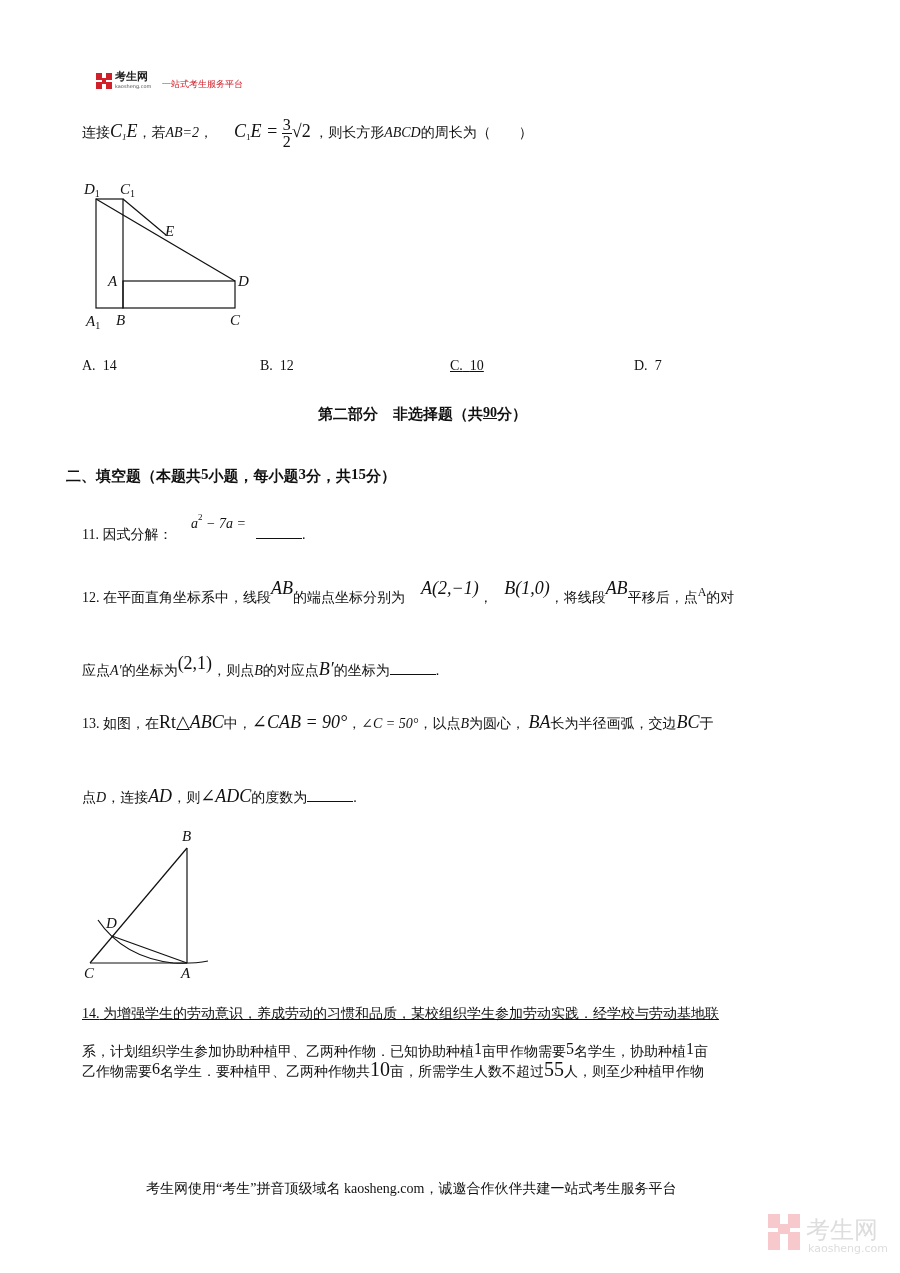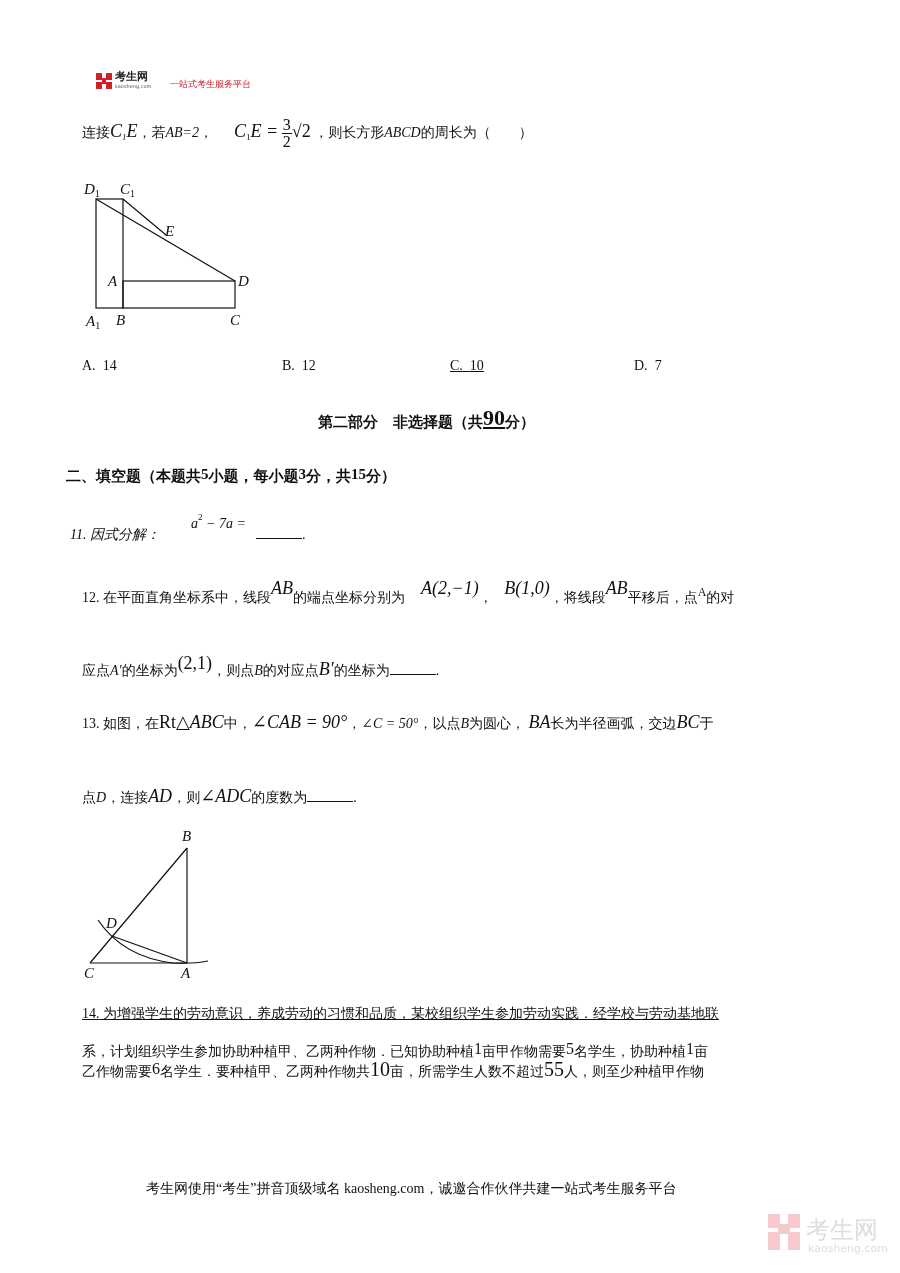--- a/index.html
+++ b/index.html
@@ -7,21 +7,21 @@
          font-family: "Liberation Serif", "DejaVu Serif", serif; color: #111; font-size: 14px; }
   .abs { position: absolute; white-space: nowrap; }
   .it { font-style: italic; }
   .big { font-size: 18px; }
   .bold { font-weight: bold; }
   .logo-mark { position: absolute; left: 96px; top: 73px; width: 16px; height: 16px; }
   .logo-text { position: absolute; left: 115px; top: 71px; font-size: 11px; font-weight: bold; color: #222;
                font-family: "DejaVu Sans", sans-serif; line-height: 11px; }
   .logo-sub { position: absolute; left: 115px; top: 83px; font-size: 5px; color: #555;
               font-family: "DejaVu Sans", sans-serif; }
-  .logo-slogan { position: absolute; left: 170px; top: 78px; font-size: 9px; color: #d0202a;
+  .logo-slogan { position: absolute; left: 162px; top: 78px; font-size: 9px; color: #d0202a;
                  font-family: "DejaVu Sans", sans-serif; }
   .frac { display: inline-block; text-align: center; vertical-align: middle; line-height: 1; }
   .frac .num { display: block; border-bottom: 1px solid #111; padding: 0 1px; font-size: 16px; }
   .frac .den { display: block; font-size: 16px; }
   sup.s { font-size: 9px; vertical-align: 8px; }
   sub.s { font-size: 9px; vertical-align: -3px; }
   .blank { display: inline-block; border-bottom: 1px solid #111; width: 46px; height: 12px; vertical-align: baseline; }
   svg text { font-family: "Liberation Serif", serif; font-style: italic; font-size: 15px; fill: #111; }
   svg .subn { font-style: normal; font-size: 10px; }
   .wm { position: absolute; left: 768px; top: 1208px; }
@@ -63,33 +63,33 @@
   <text x="42" y="18"><tspan>C</tspan><tspan class="subn" dy="3">1</tspan></text>
   <text x="87" y="60">E</text>
   <text x="30" y="110">A</text>
   <text x="160" y="110">D</text>
   <text x="8" y="150"><tspan>A</tspan><tspan class="subn" dy="3">1</tspan></text>
   <text x="38" y="149">B</text>
   <text x="152" y="149">C</text>
 </svg>
 
 <div class="abs" style="left:82px; top:358px;"><span>A.</span>&nbsp; <span>14</span></div>
-<div class="abs" style="left:282px; top:358px;"><span>B.</span>&nbsp; <span>12</span></div>
+<div class="abs" style="left:260px; top:358px;"><span>B.</span>&nbsp; <span>12</span></div>
 <div class="abs" style="left:450px; top:358px;text-decoration:underline;"><span>C.</span>&nbsp; <span>10</span></div>
 <div class="abs" style="left:634px; top:358px;"><span>D.</span>&nbsp; <span>7</span></div>
 
 <div class="abs bold" style="left:318px; top:405px; font-size:15px;">
-  <span>第二部分　非选择题（共</span><span style="font-size:22px; vertical-align:2px;text-decoration:underline;">90</span><span>分）</span>
+  <span>第二部分　非选择题（共</span><span style="font-size:14px; vertical-align:2px;text-decoration:underline;">90</span><span>分）</span>
 </div>
 
 <div class="abs bold" style="left:66px; top:466px; font-size:15px;">
   <span>二、填空题（本题共</span><span style="vertical-align:2px;">5</span><span>小题，每小题</span><span style="vertical-align:2px;">3</span><span>分，共</span><span style="vertical-align:2px;">15</span><span>分）</span>
 </div>
 
-<div class="abs" style="left:70px; top:526px;font-style:italic;">
+<div class="abs" style="left:82px; top:526px;">
   <span>11.</span> <span>因式分解：</span>
 </div>
 <div class="abs it" style="left:191px; top:512px;">
   <span>a</span><sup class="s" style="font-style:normal;">2</sup><span> − 7a =</span>
 </div>
 <div class="abs" style="left:256px; top:526px;">
   <span class="blank"></span><span>.</span>
 </div>
 
 <div class="abs" style="left:82px; top:578px;">

